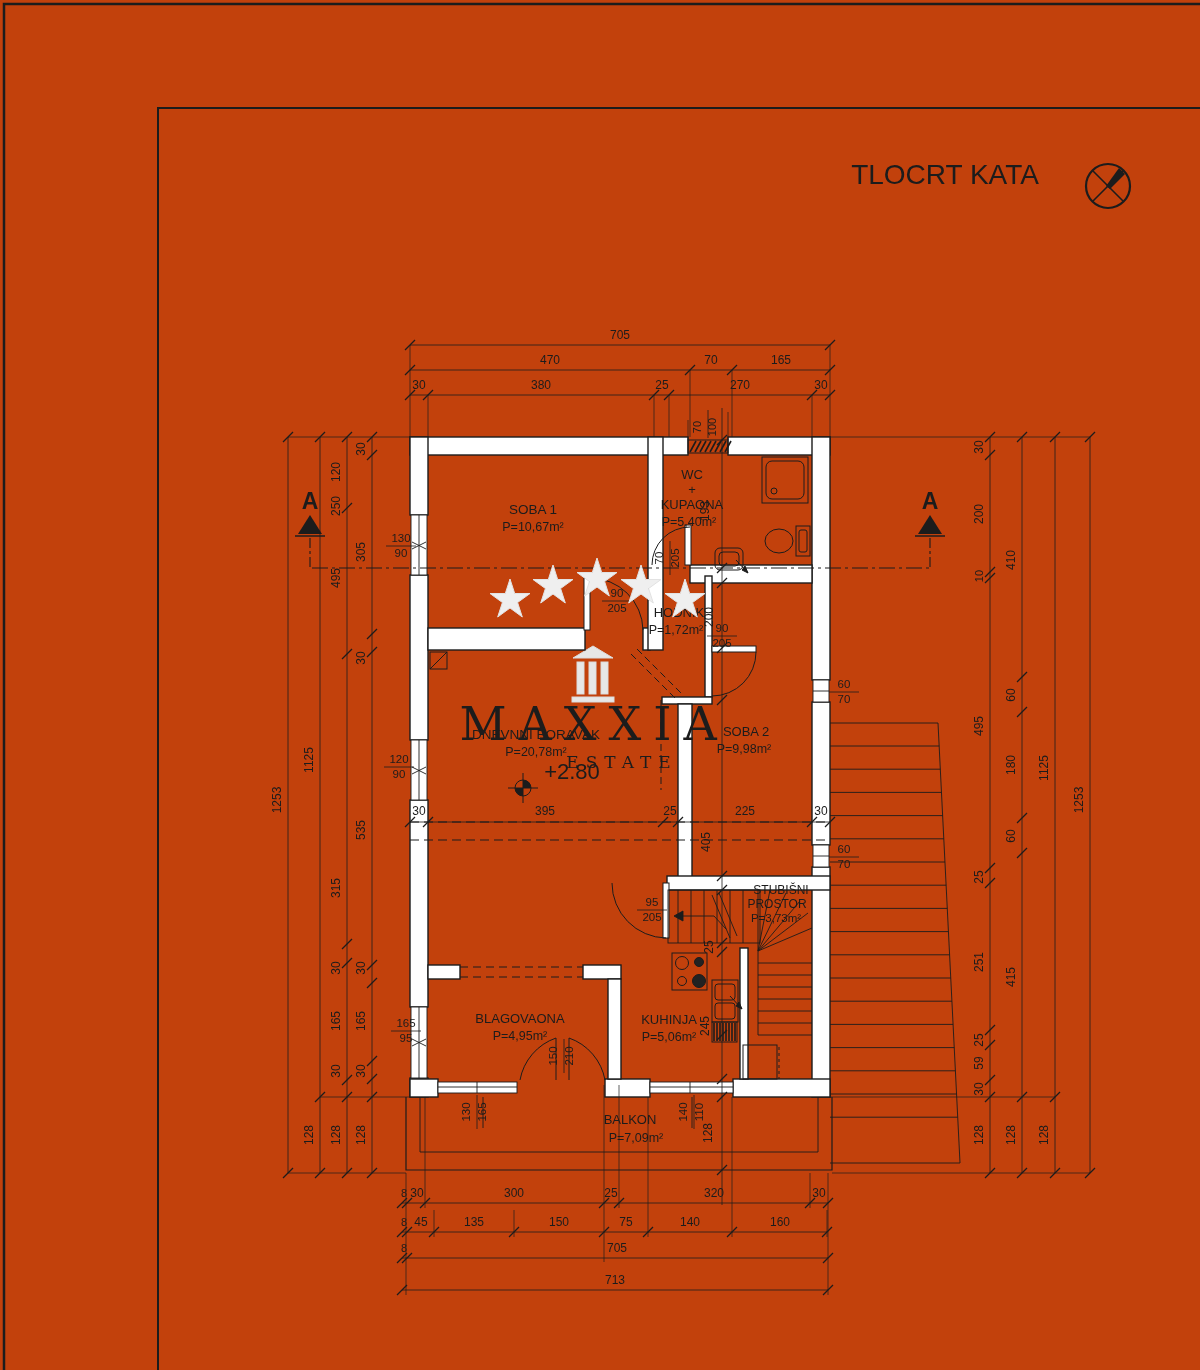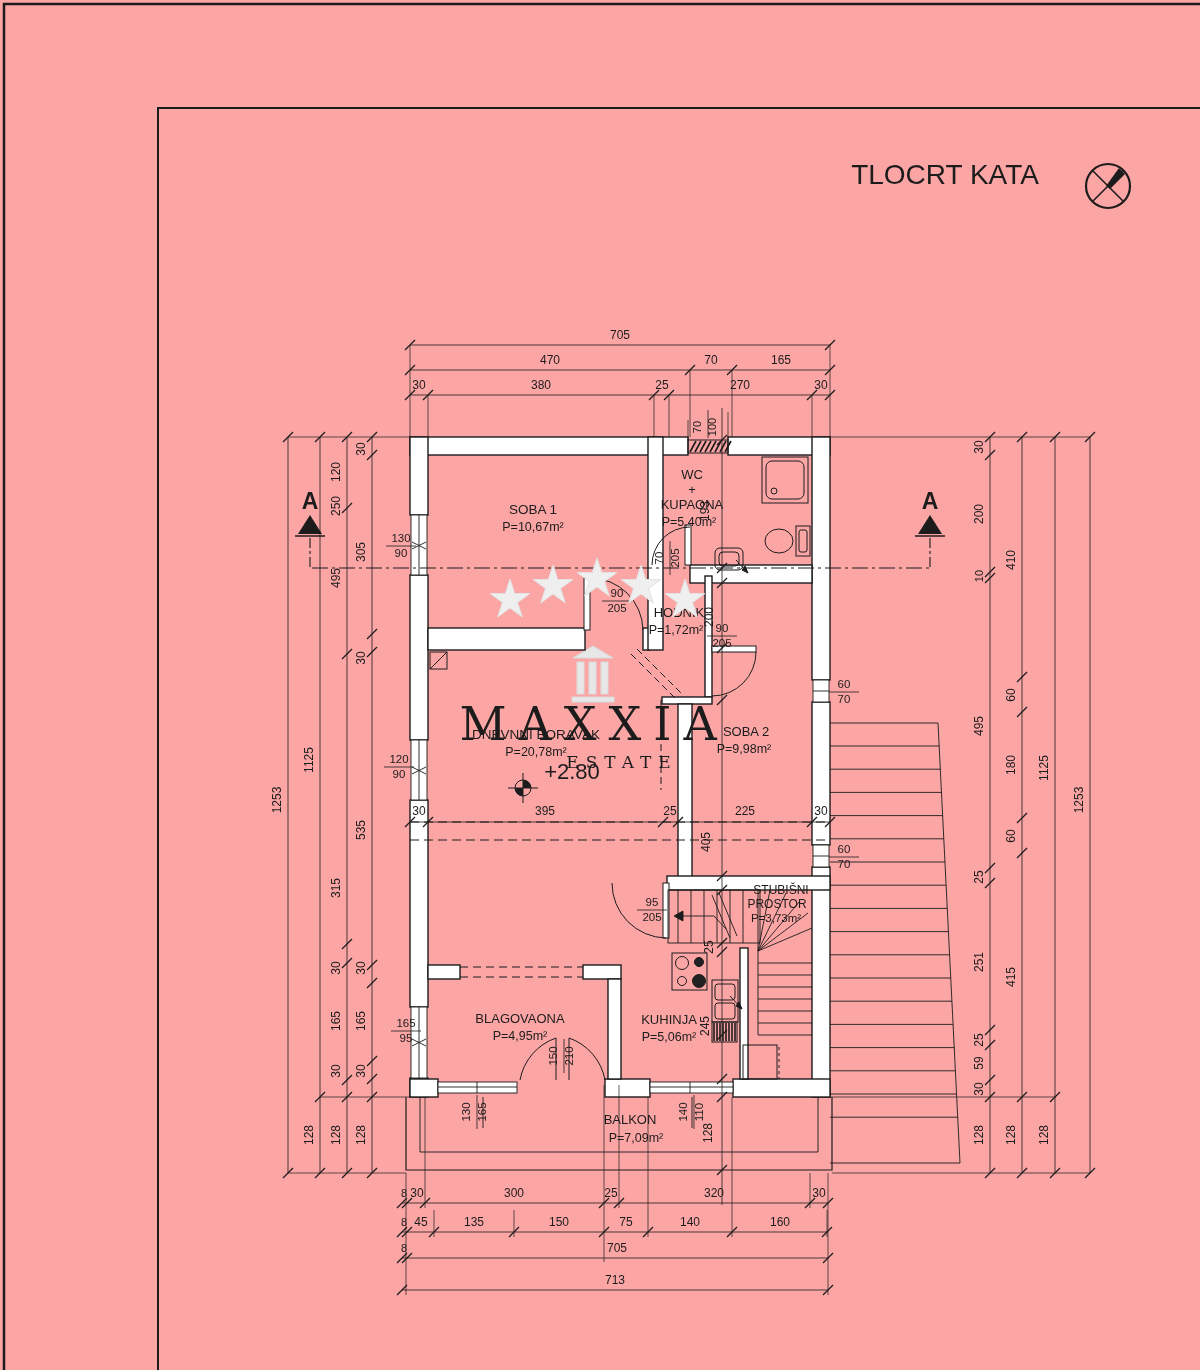--- a/index.html
+++ b/index.html
@@ -1,16 +1,16 @@
 <!DOCTYPE html>
 <html><head>
 <meta charset="utf-8">
 <style>
   html,body{margin:0;padding:0;background:#ffffff;}
-  #sheet{position:relative;width:1200px;height:1370px;background:#fca5a5;overflow:hidden;
+  #sheet{position:relative;width:1200px;height:1370px;background:#c2410c;overflow:hidden;
          font-family:"Liberation Sans", sans-serif;}
   svg{position:absolute;left:0;top:0;}
   svg text{fill:#1c1c1c;}
   .ln{stroke:#1c1c1c;fill:none;}
   .wall{fill:#ffffff;stroke:#1c1c1c;stroke-width:1.4;}
   .thin{stroke-width:0.9;}
   .dim{stroke-width:0.8;}
   .fx{stroke-width:1;}
   .wm{fill:#e7e7e7;stroke:#dcdcdc;}
 </style>

